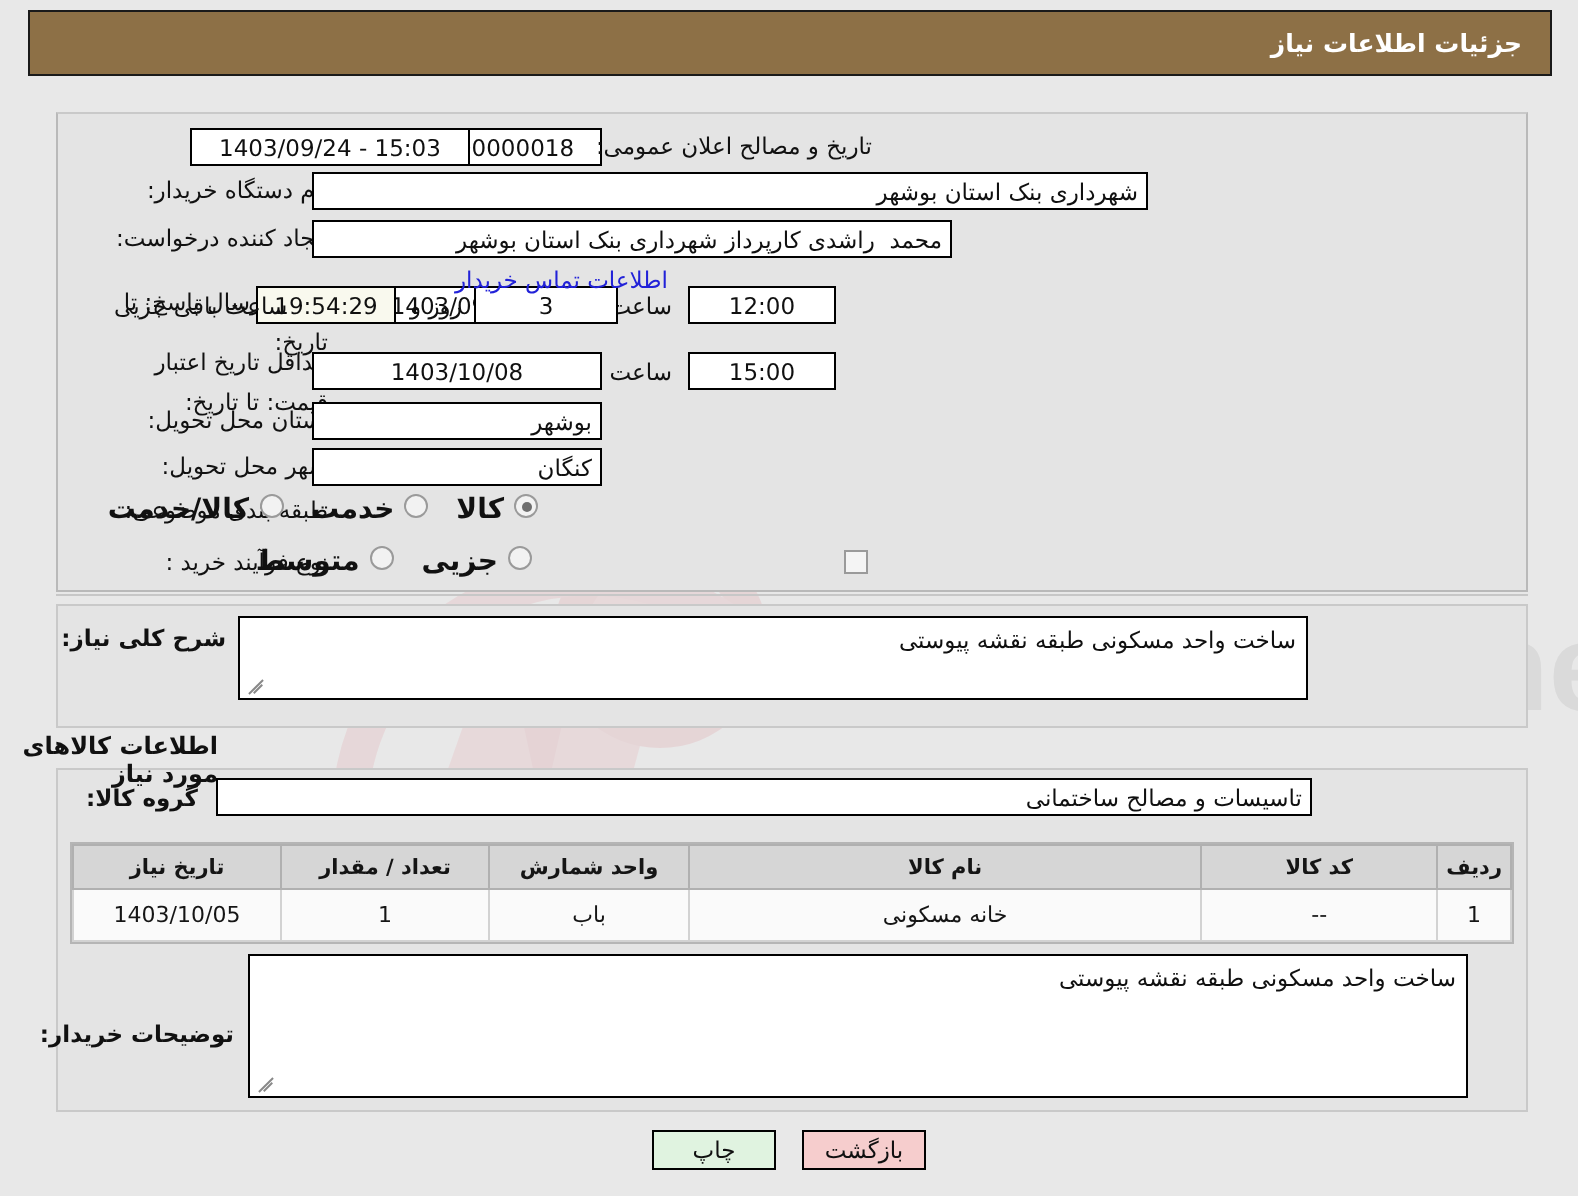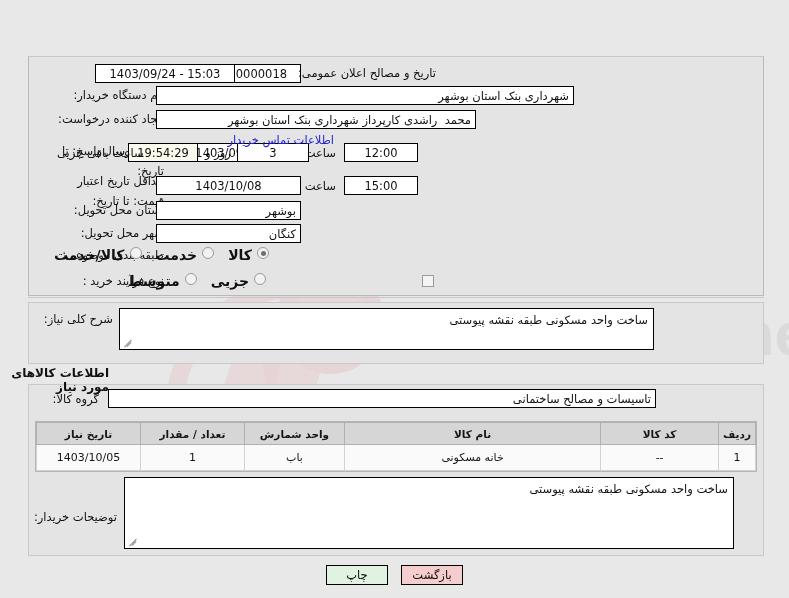--- a/index.html
+++ b/index.html
@@ -62,21 +62,21 @@
     direction: rtl;
     z-index: 4;
   }
   .lbl {
     font-size: 11.5px;
     color: #111;
     text-align: right;
     line-height: 1.35;
     white-space: normal;
   }
-  .lbl-b { font-weight: normal; }
+  .lbl-b { font-weight: bold; }
 
   input.tb {
     font-family: "DejaVu Sans", "Liberation Sans", sans-serif;
     font-size: 11.5px;
     color: #101010;
     background: #ffffff;
     border: 1px solid #000000;
     height: 19px;
     padding: 0 4px;
     text-align: center;
@@ -251,20 +251,23 @@
     <g opacity="0.30">
       <path d="M215 160 L258 38 L300 160 Z" fill="#e6b9bd"></path>
       <path d="M258 38 L300 160 L272 160 L258 95 Z" fill="#dfa6ac"></path>
       <path d="M300 30 L345 30 L310 160 L270 160 Z" fill="#e6b9bd"></path>
       <circle cx="330" cy="70" r="46" fill="none" stroke="#e0aab0" stroke-width="16"></circle>
       <path d="M175 150 a120 120 0 0 1 210 -70" fill="none" stroke="#e3b2b7" stroke-width="18"></path>
     </g>
     <text x="400" y="105" font-family="Liberation Sans, sans-serif" font-size="62" font-weight="bold" fill="#cfcfcf" opacity="0.55" direction="ltr">AriaTender.net</text>
   </svg>
 
+  <div class="titlebar">
+    <span>جزئیات اطلاعات نیاز</span>
+  </div>
 
   <div class="panel" id="panel-top"></div>
 
   <div class="row" style="right:625px; top:66px; width:100px; justify-content:flex-start;">
     <span class="lbl">شماره نیاز:</span>
   </div>
   <input class="tb" style="position: absolute; right: 488px; top: 64px; width: 145px; z-index: 4;" readonly="" value="1103003500000018">
 
   <div class="row" style="right:353px; top:66px;">
     <span class="lbl">تاریخ و مصالح اعلان عمومی:</span>

